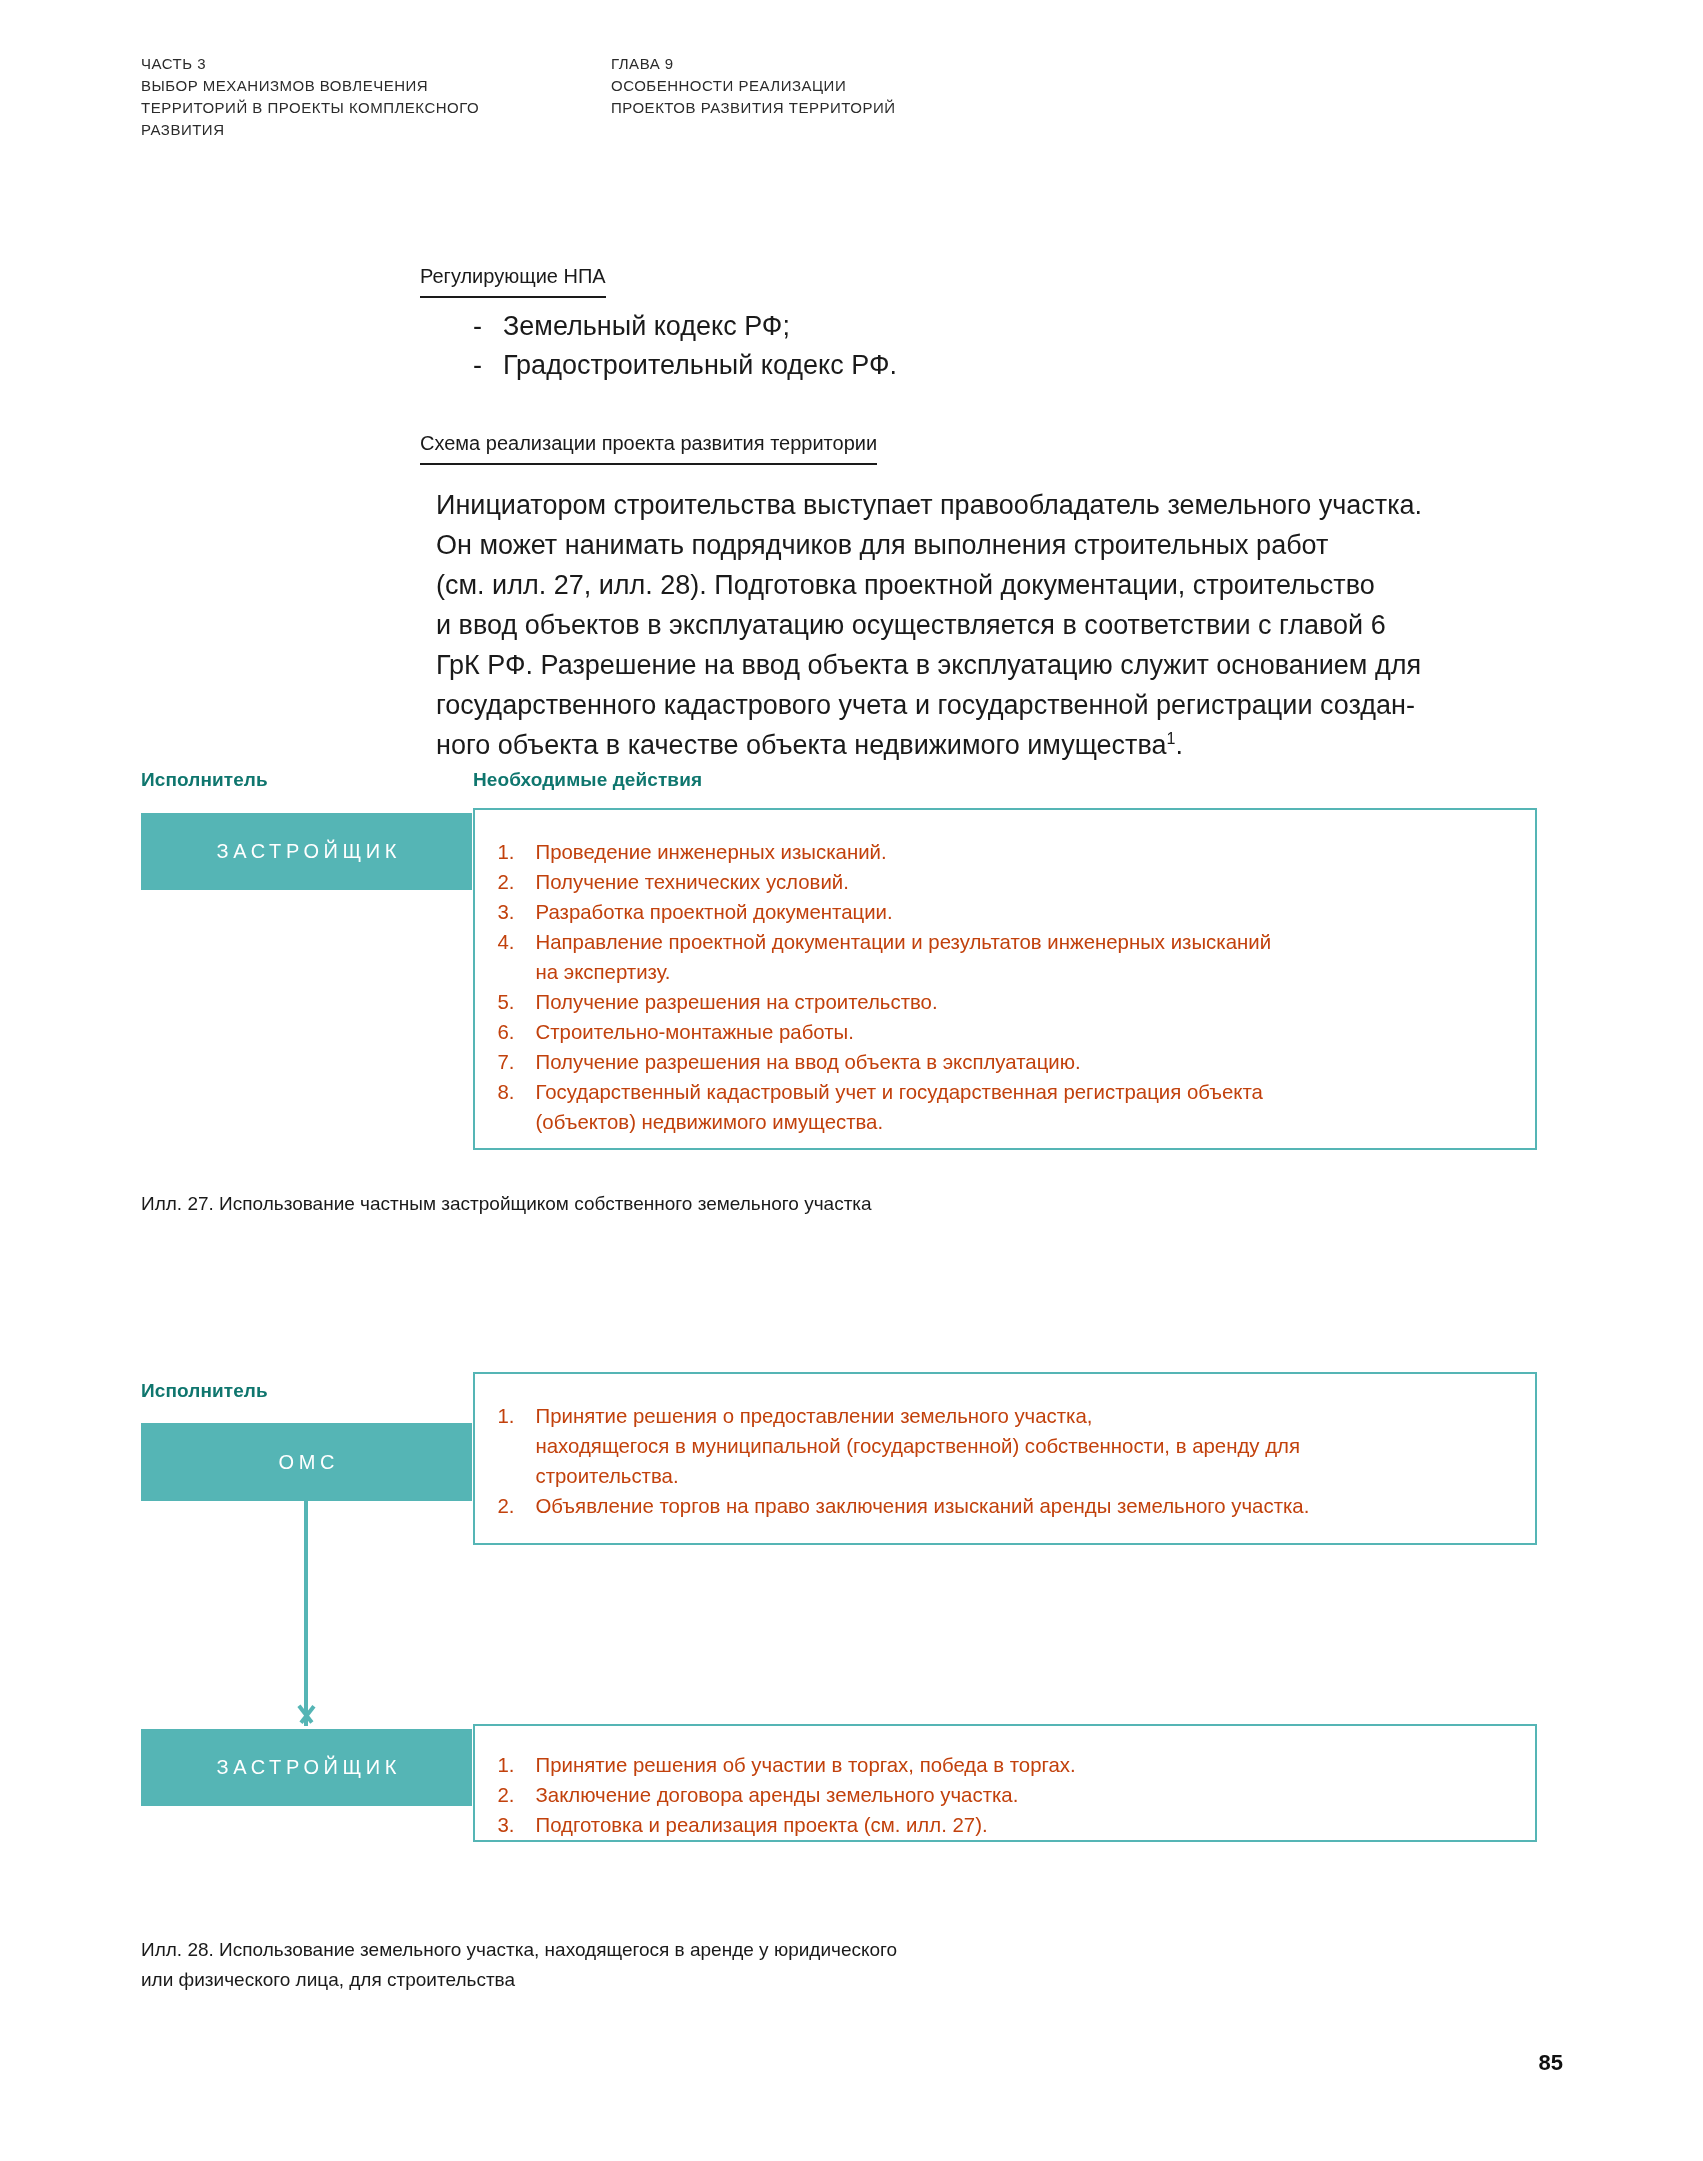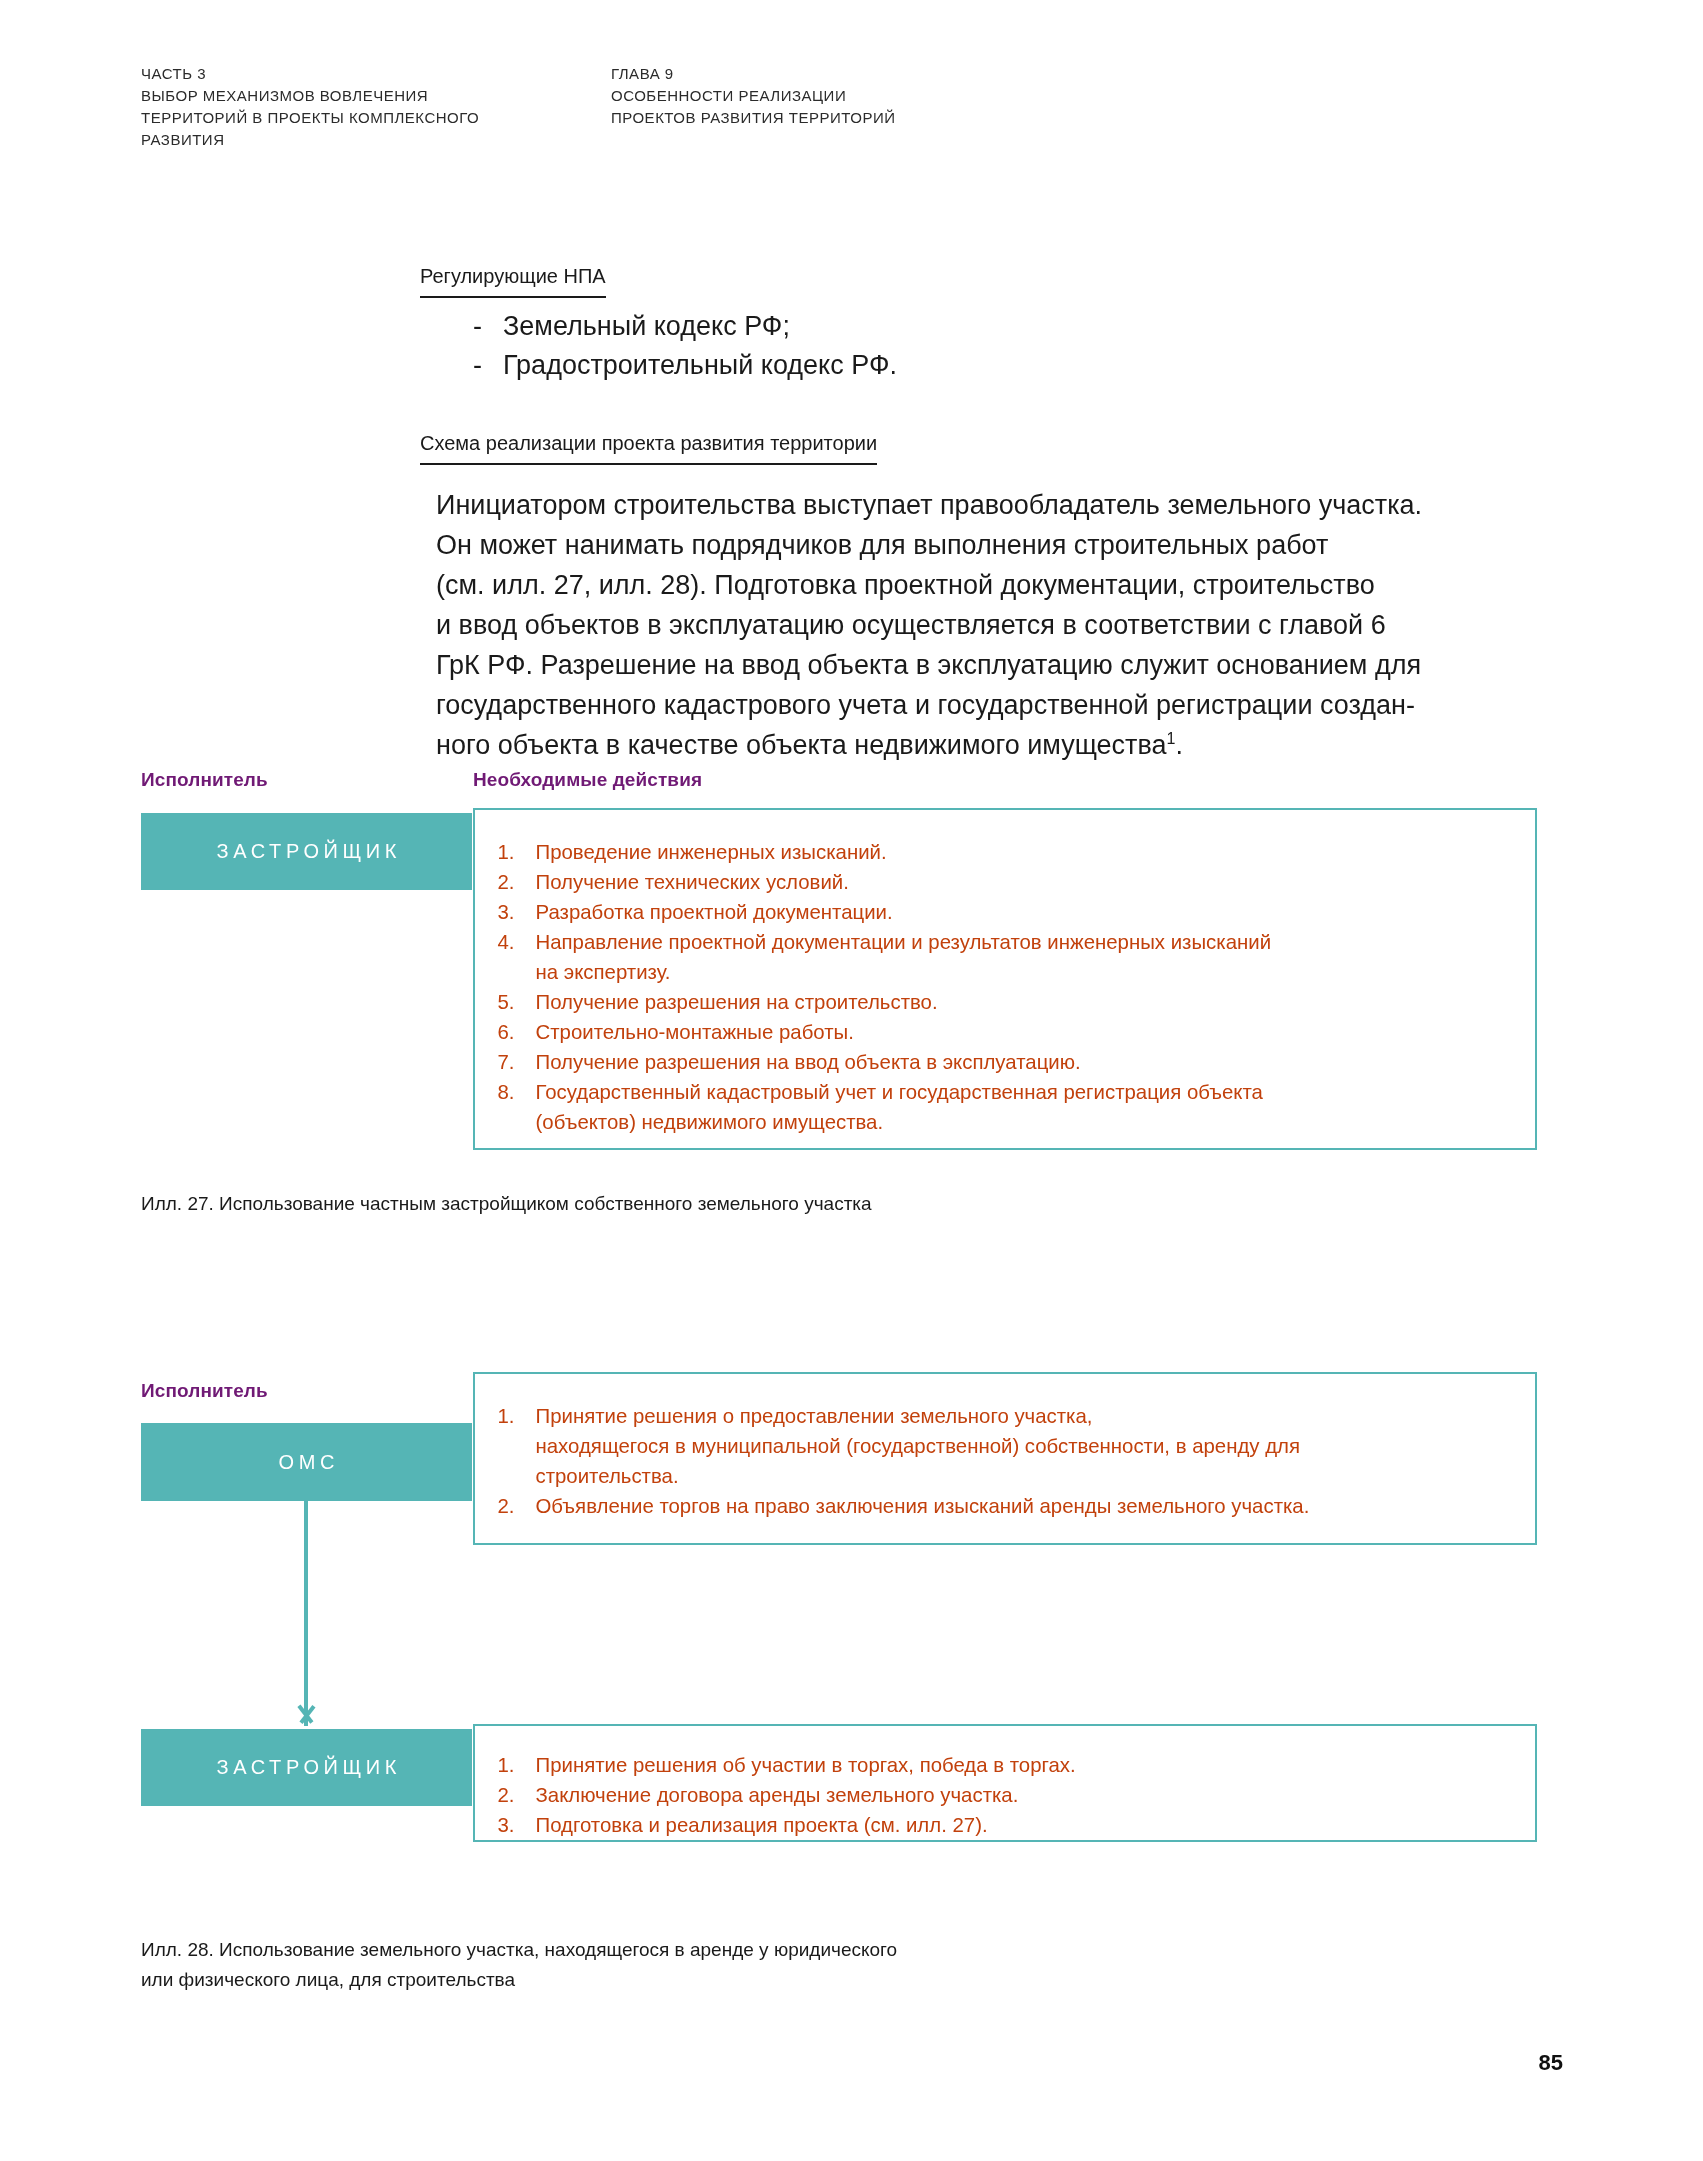--- a/index.html
+++ b/index.html
@@ -17,21 +17,21 @@
   }
 
   .page {
     position: absolute;
     inset: 0;
   }
 
   
   .runhead {
     position: absolute;
-    top: 63px;
+    top: 53px;
     font-size: 15px;
     line-height: 22px;
     letter-spacing: 0.5px;
     color: #2b2b2b;
     text-transform: uppercase;
     font-weight: 400;
   }
   .runhead .ln { display: block; white-space: nowrap; }
   #runhead-left  { left: 141px; width: 436px; }
   #runhead-right { left: 611px; width: 507px; }
@@ -81,21 +81,21 @@
     line-height: 0;
   }
 
   
   .diagram { position: absolute; left: 0; }
   .col-labels {
     position: absolute;
     font-weight: 700;
     font-size: 19px;
     letter-spacing: 0.1px;
-    color: #701a75;
+    color: #0f766e;
     white-space: nowrap;
   }
   .lbl-actor  { left: 141px; }
   .lbl-action { left: 473px; }
 
   .actor-box {
     position: absolute;
     background: #55b5b5;
     display: flex;
     align-items: center;

